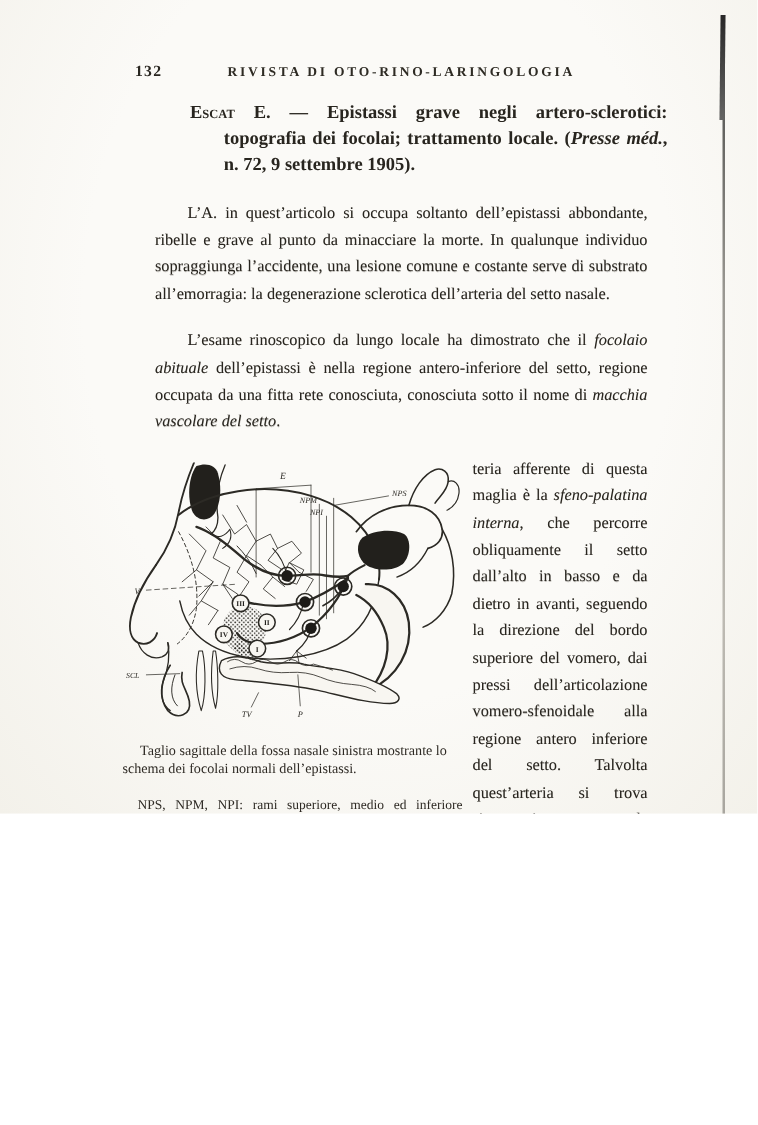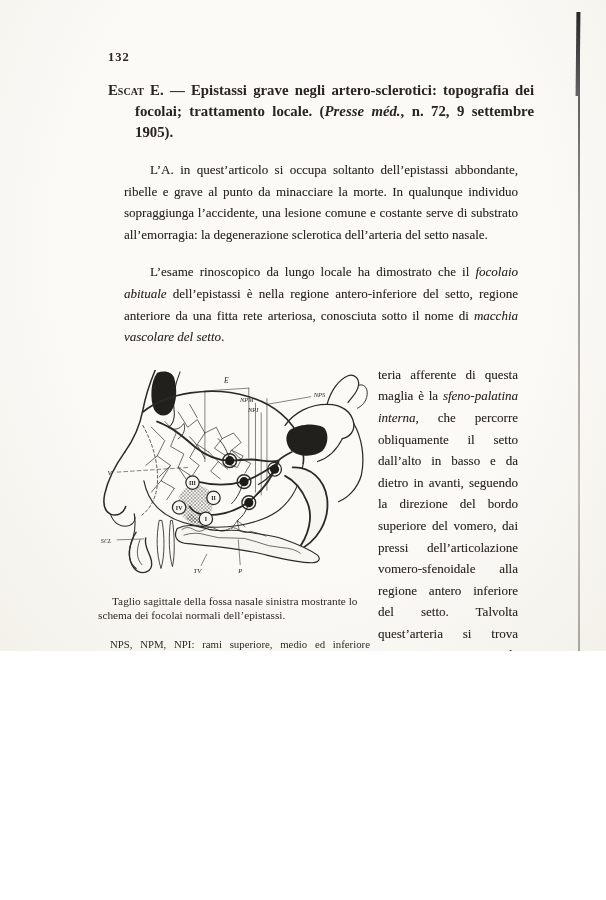--- a/index.html
+++ b/index.html
@@ -22,20 +22,21 @@
   }
   .runhead{
     flex:1;text-align:center;font-size:10.8px;letter-spacing:2.2px;
     font-weight:bold;color:#2e2b24;
   }
   .title{
     margin-top:15px;
     font-size:14.8px;line-height:21px;font-weight:bold;
     padding-left:27px;text-indent:-27px;
     text-align:justify;
+    margin-left:44px;
   }
   .bodytext{margin-top:12px;}
   p.para{
     margin:16px;font-size:13px;line-height:21.6px;
     text-align:justify;text-indent:26px;
     text-shadow:0.2px 0.2px 0 rgba(45,40,32,.28);
   }
   p.lastfull{text-align-last:justify;}
   p.cont{text-indent:0;}
   .it{font-style:italic;}
@@ -84,28 +85,29 @@
 </style>
 </head>
 <body>
 
 <div class="page">
 
   <div class="content">
 
     <div class="header">
       <div class="pagenum">132</div>
+      <div class="runhead">RIVISTA DI OTO-RINO-LARINGOLOGIA</div>
       <div style="width:70px"></div>
     </div>
 
     <div class="title"><span class="bd sc">Escat E.</span><span class="bd"> — </span><span class="bd">Epistassi grave negli artero-sclerotici: topografia dei focolai; trattamento locale. (</span><span class="it bd">Presse méd.</span><span class="bd">, n. 72, 9 settembre 1905).</span></div>
 
     <div class="bodytext">
       <p class="para"><span>L’A. in quest’articolo si occupa soltanto dell’epistassi abbondante, ribelle e grave al punto da minacciare la morte. In qualunque individuo sopraggiunga l’accidente, una lesione comune e costante serve di substrato all’emorragia: la degenerazione sclerotica dell’arteria del setto nasale.</span></p>
-      <p class="para"><span>L’esame rinoscopico da lungo locale ha dimostrato che il </span><span class="it">focolaio abituale</span><span> dell’epistassi è nella regione antero-inferiore del setto, regione anteriore da una fitta rete arteriosa, conosciuta sotto il nome di </span><span class="it">macchia vascolare del setto</span><span>.</span></p>
+      <p class="para"><span>L’esame rinoscopico da lungo locale ha dimostrato che il </span><span class="it">focolaio abituale</span><span> dell’epistassi è nella regione antero-inferiore del setto, regione occupata da una fitta rete conosciuta, conosciuta sotto il nome di </span><span class="it">macchia vascolare del setto</span><span>.</span></p>
 
       <div class="figwrap">
 
         <div class="figure">
           <svg viewBox="0 0 285 228" xmlns="http://www.w3.org/2000/svg">
             <defs>
               <pattern id="stip" width="3.6" height="3.6" patternUnits="userSpaceOnUse">
                 <circle cx="0.9" cy="0.9" r="0.75" fill="#2c2a25"></circle>
                 <circle cx="2.7" cy="2.7" r="0.65" fill="#2c2a25"></circle>
               </pattern>

